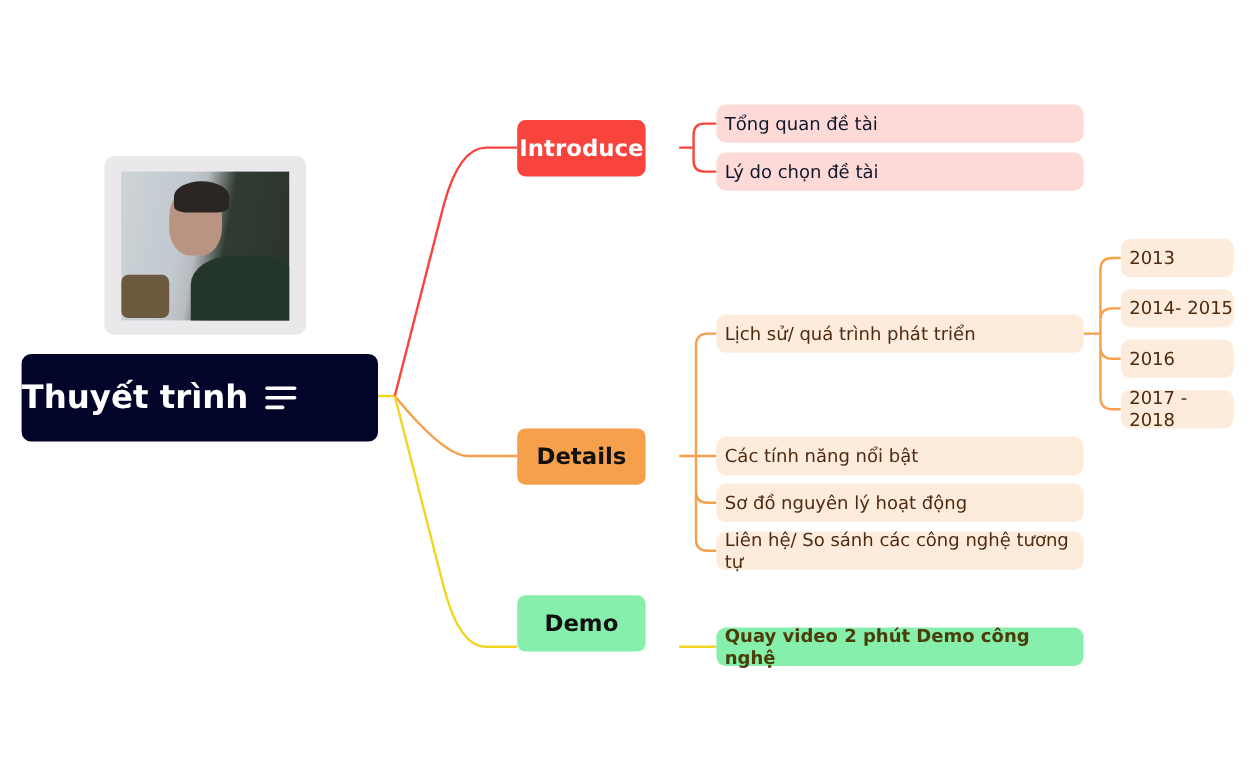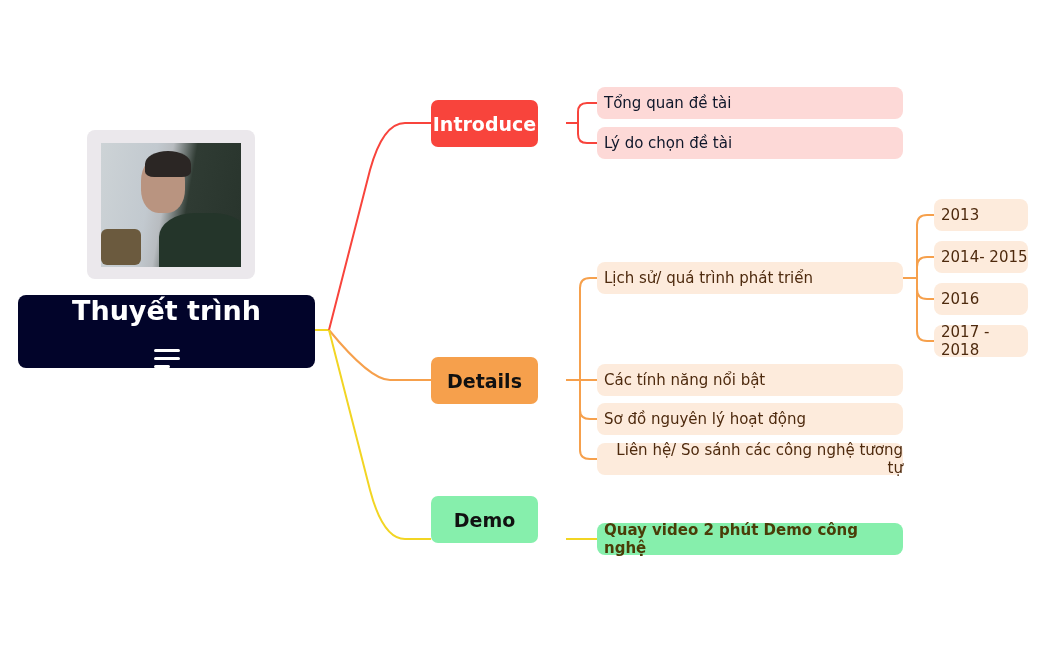--- a/index.html
+++ b/index.html
@@ -5,30 +5,30 @@
   html,body{margin:0;padding:0;background:#fff;}
   body{width:1047px;height:650px;position:relative;overflow:hidden;font-family:"DejaVu Sans","Liberation Sans",sans-serif;}
   svg.lines{position:absolute;left:0;top:0;}
   .node{position:absolute;box-sizing:border-box;display:flex;align-items:center;}
   .photo-frame{position:absolute;left:87px;top:130px;width:168px;height:149px;background:#ebe8ec;border-radius:8px;}
   .photo{position:absolute;left:14px;top:13px;width:140px;height:124px;background:linear-gradient(100deg,#cdd3d6 0%,#c2c9cf 35%,#b8bcc0 45%,#2f3b33 60%,#28342c 100%);overflow:hidden;}
   .photo .head{position:absolute;left:40px;top:12px;width:44px;height:58px;border-radius:45% 45% 40% 40%;background:#b99480;}
   .photo .hair{position:absolute;left:44px;top:8px;width:46px;height:26px;border-radius:50% 50% 20% 20%;background:#2b2624;}
   .photo .body{position:absolute;left:58px;top:70px;width:90px;height:60px;border-radius:40% 40% 0 0;background:#24352a;}
   .photo .bowl{position:absolute;left:0;top:86px;width:40px;height:36px;background:#6b5a3e;border-radius:6px;}
-  .root{left:18px;top:295px;width:297px;height:73px;background:#02042a;border-radius:8px;color:#fff;font-size:27px;font-weight:bold;justify-content:space-between;gap:14px;flex-direction:column;}
+  .root{left:18px;top:295px;width:297px;height:73px;background:#02042a;border-radius:8px;color:#fff;font-size:27px;font-weight:bold;justify-content:flex-start;gap:14px;}
   .root .menu{display:flex;flex-direction:column;gap:5px;}
   .root .menu span{display:block;height:3px;background:#fff;border-radius:2px;}
   .main{height:47px;border-radius:7px;font-size:19px;font-weight:bold;justify-content:center;width:107px;left:431px;}
   .intro{top:100px;background:#f8443c;color:#fff;}
   .details{top:357px;background:#f6a04c;color:#111;}
   .demo{top:496px;background:#86efac;color:#111;}
   .sub{height:32px;border-radius:8px;font-size:15px;padding-left:7px;left:597px;width:306px;}
   .sub.red{background:#fdd9d7;color:#0f172a;}
-  .sub.orange{background:#fdebdc;color:#4e2a0e;text-align:right;}
+  .sub.orange{background:#fdebdc;color:#4e2a0e;}
   .sub.yellow{background:#86efac;color:#4a3d08;font-weight:bold;}
   .year{left:934px;width:94px;height:32px;border-radius:8px;background:#fdebdc;color:#4e2a0e;font-size:15px;padding-left:7px;}
 </style>
 </head>
 <body>
 
 <svg class="lines" width="1047" height="650">
   <g fill="none" stroke-width="2">
 
     <path d="M315 330 H329" stroke="#f2d523"></path>

